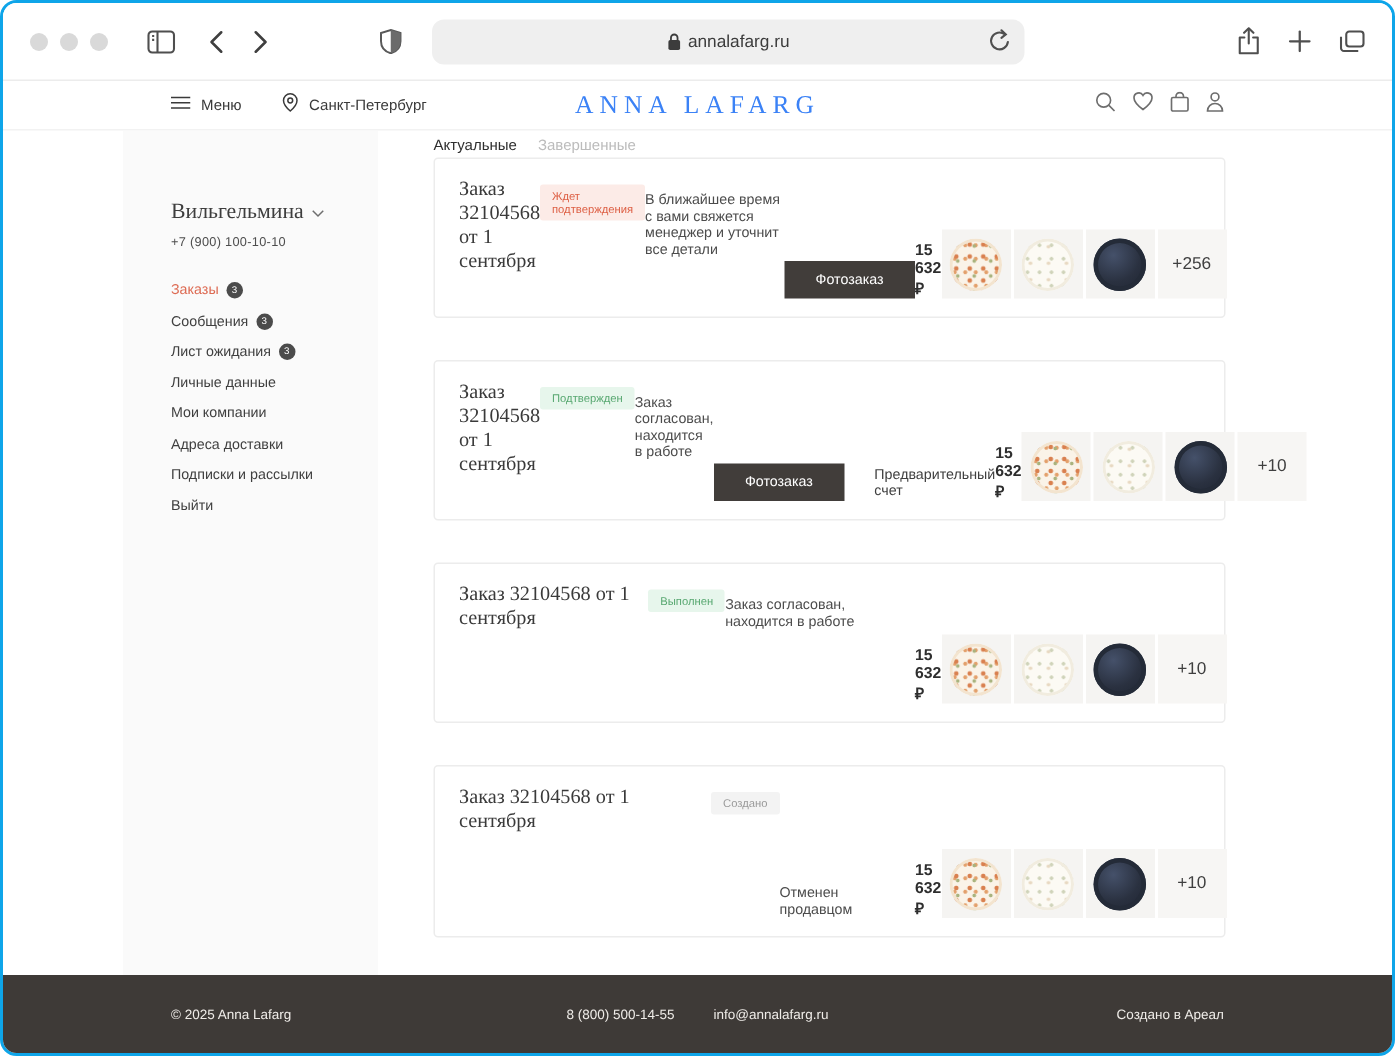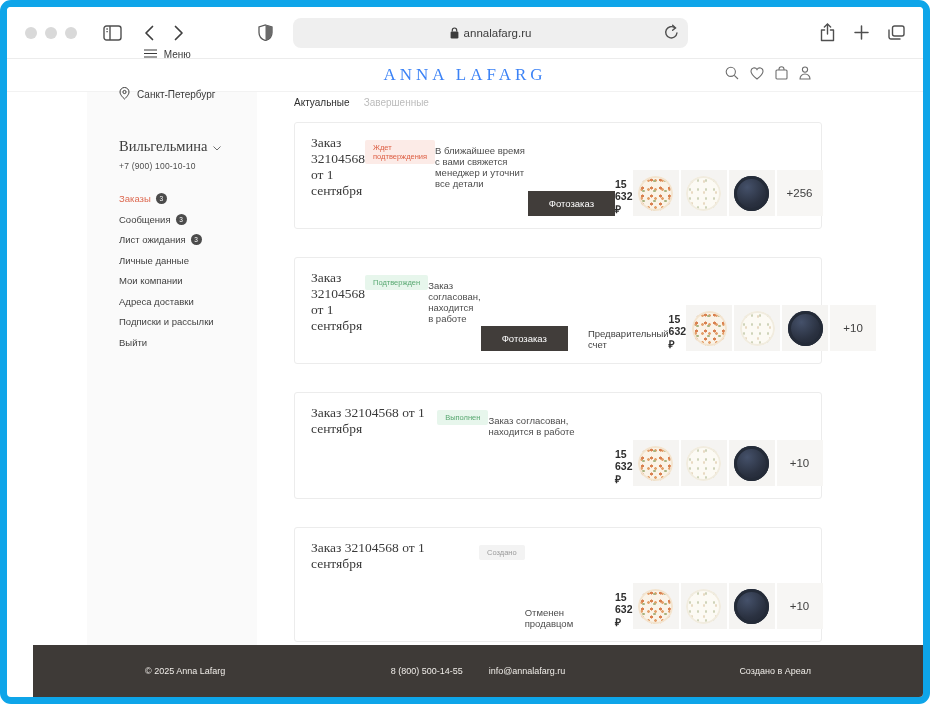--- a/index.html
+++ b/index.html
@@ -1,54 +1,54 @@
 <!DOCTYPE html>
 <html><head>
 <meta charset="utf-8">
 <style>
   * { margin:0; padding:0; box-sizing:border-box; }
   body { background:#fff; font-family:"Liberation Sans", sans-serif; -webkit-font-smoothing:antialiased; }
-  .window{ width:930px; height:704px; border:7px solid #0ea5e9; border-radius:11px; overflow:hidden;
+  .window{ width:930px; height:704px; border:2px solid #0ea5e9; border-radius:11px; overflow:hidden;
            background:#fff; display:flex; flex-direction:column; position:relative; }
 
   
   .chrome{ height:52px; flex:0 0 52px; display:flex; align-items:center; padding:0 18px; border-bottom:1px solid #ececec; background:#fff; }
   .traffic{ display:flex; gap:8px; margin-right:24px; }
   .light{ width:12px; height:12px; border-radius:50%; background:#d9d9d9; }
   .chrome-btn{ display:flex; align-items:center; justify-content:center; color:#4f4f4f; }
   .chrome svg{ display:block; }
   .url-pill{ position:relative; width:395px; height:30px; margin-left:20px; background:#efefef; border-radius:8px;
              display:flex; align-items:center; justify-content:center; gap:5px; color:#3c3c3c; font-size:11.5px; }
   .reload{ position:absolute; right:9px; top:6px; color:#4f4f4f; }
   .ml-sb{ margin-left:2px; } .ml-back{ margin-left:22px; } .ml-fwd{ margin-left:20px; } .ml-shield{ margin-left:74px; }
   .right-icons{ margin-left:auto; display:flex; align-items:center; gap:19px; color:#4f4f4f; }
 
   
   .site-header{ height:33px; flex:0 0 33px; position:relative; display:flex; align-items:center;
                 padding:0 112px; border-bottom:1px solid #f2f2f2; }
-  .hdr-left{ display:flex; align-items:center; gap:27px;flex-direction:column; }
+  .hdr-left{ display:flex; align-items:center; gap:27px; }
   .hdr-item{ display:flex; align-items:center; gap:7px; font-size:10px; color:#3a3a3a; cursor:pointer; }
   .logo{ position:absolute; left:50%; transform:translateX(-50%); font-family:"Liberation Serif", serif;
          font-size:17px; letter-spacing:4px; color:#3b82f6; white-space:nowrap; }
   .hdr-right{ margin-left:auto; display:flex; align-items:center; gap:11px; color:#6e6e6e; }
 
   
   .page-body{ flex:1; display:flex; padding-left:80px; overflow:hidden; }
   .sidebar{ width:170px; flex:0 0 170px; background:#fafafa; padding:20px 0 0 32px; }
   .user-name{ font-family:"Liberation Serif", serif; font-size:14.5px; color:#3d3d3d; display:flex; align-items:center; gap:6px;margin-top:26px; }
   .user-phone{ font-size:8.5px; color:#4d4d4d; margin-top:6px; letter-spacing:.2px; }
   .nav{ margin-top:22px; list-style:none; }
   .nav li{ font-size:9.5px; color:#3f3f3f; margin-bottom:9.5px; display:flex; align-items:center; gap:5px; cursor:pointer; }
   .nav li.active{ color:#dd6a52; }
   .nav-badge{ width:11px; height:11px; border-radius:50%; background:#4b4b4b; color:#fff; font-size:6.5px;
               display:inline-flex; align-items:center; justify-content:center; }
 
   
   .main{ flex:1; padding:5px 35px 0 37px; }
-  .tabs{ display:flex; gap:14px; font-size:10px; margin-bottom:14px; }
+  .tabs{ display:flex; gap:14px; font-size:10px; margin-bottom:2px; }
   .tab-active{ color:#2e2e2e; cursor:pointer; }
   .tab-inactive{ color:#bcbcbc; cursor:pointer; }
   .card{ width:528px; height:107px; border:1px solid #ececec; border-radius:3px; margin-bottom:28px;
          padding:12px 16px; display:flex; }
   .card-left{ flex:1; display:flex; flex-direction:row; align-items:flex-start; }
   .order-title{ font-family:"Liberation Serif", serif; font-size:13.5px; color:#3a3a3a; }
   .status{ margin-top:5px; font-size:7.5px; padding:3px 8px; border-radius:2px; }
   .status-pending{ background:#fcebe7; color:#dd5f44; }
   .status-green{ background:#e7f6ec; color:#58a871; }
   .status-gray{ background:#f3f3f3; color:#9a9a9a; }
@@ -71,21 +71,21 @@
       background-size:9px 8px,11px 10px,7px 9px; box-shadow:inset 0 0 0 2px #f3e4cf; }
   .plate-floral-light{ background-color:#fcfaf4;
       background-image:radial-gradient(circle,#cfd3b9 1px,rgba(0,0,0,0) 1.4px),
                        radial-gradient(circle,#e8d9c2 1px,rgba(0,0,0,0) 1.4px);
       background-size:8px 9px,12px 11px; box-shadow:inset 0 0 0 2px #f1ecdf; }
   .plate-navy{ background:radial-gradient(circle at 38% 32%, #45516a 0%, #2a3140 55%, #1d2330 100%);
       box-shadow:inset 0 0 0 3px #242b38; }
 
   
   .footer{ height:52px; flex:0 0 52px; background:#3e3a37; display:flex; align-items:center;
-           padding:0 112px; position:relative; color:#efece8; font-size:9px;margin-left:26px; }
+           padding:0 112px; position:relative; color:#efece8; font-size:9px; }
   .footer-center{ position:absolute; left:50%; transform:translateX(-50%); display:flex; gap:26px; }
   .footer-right{ margin-left:auto; }
 </style>
 </head>
 <body>
 
 <div class="window">
 
   <div class="chrome">
     <div class="traffic">

